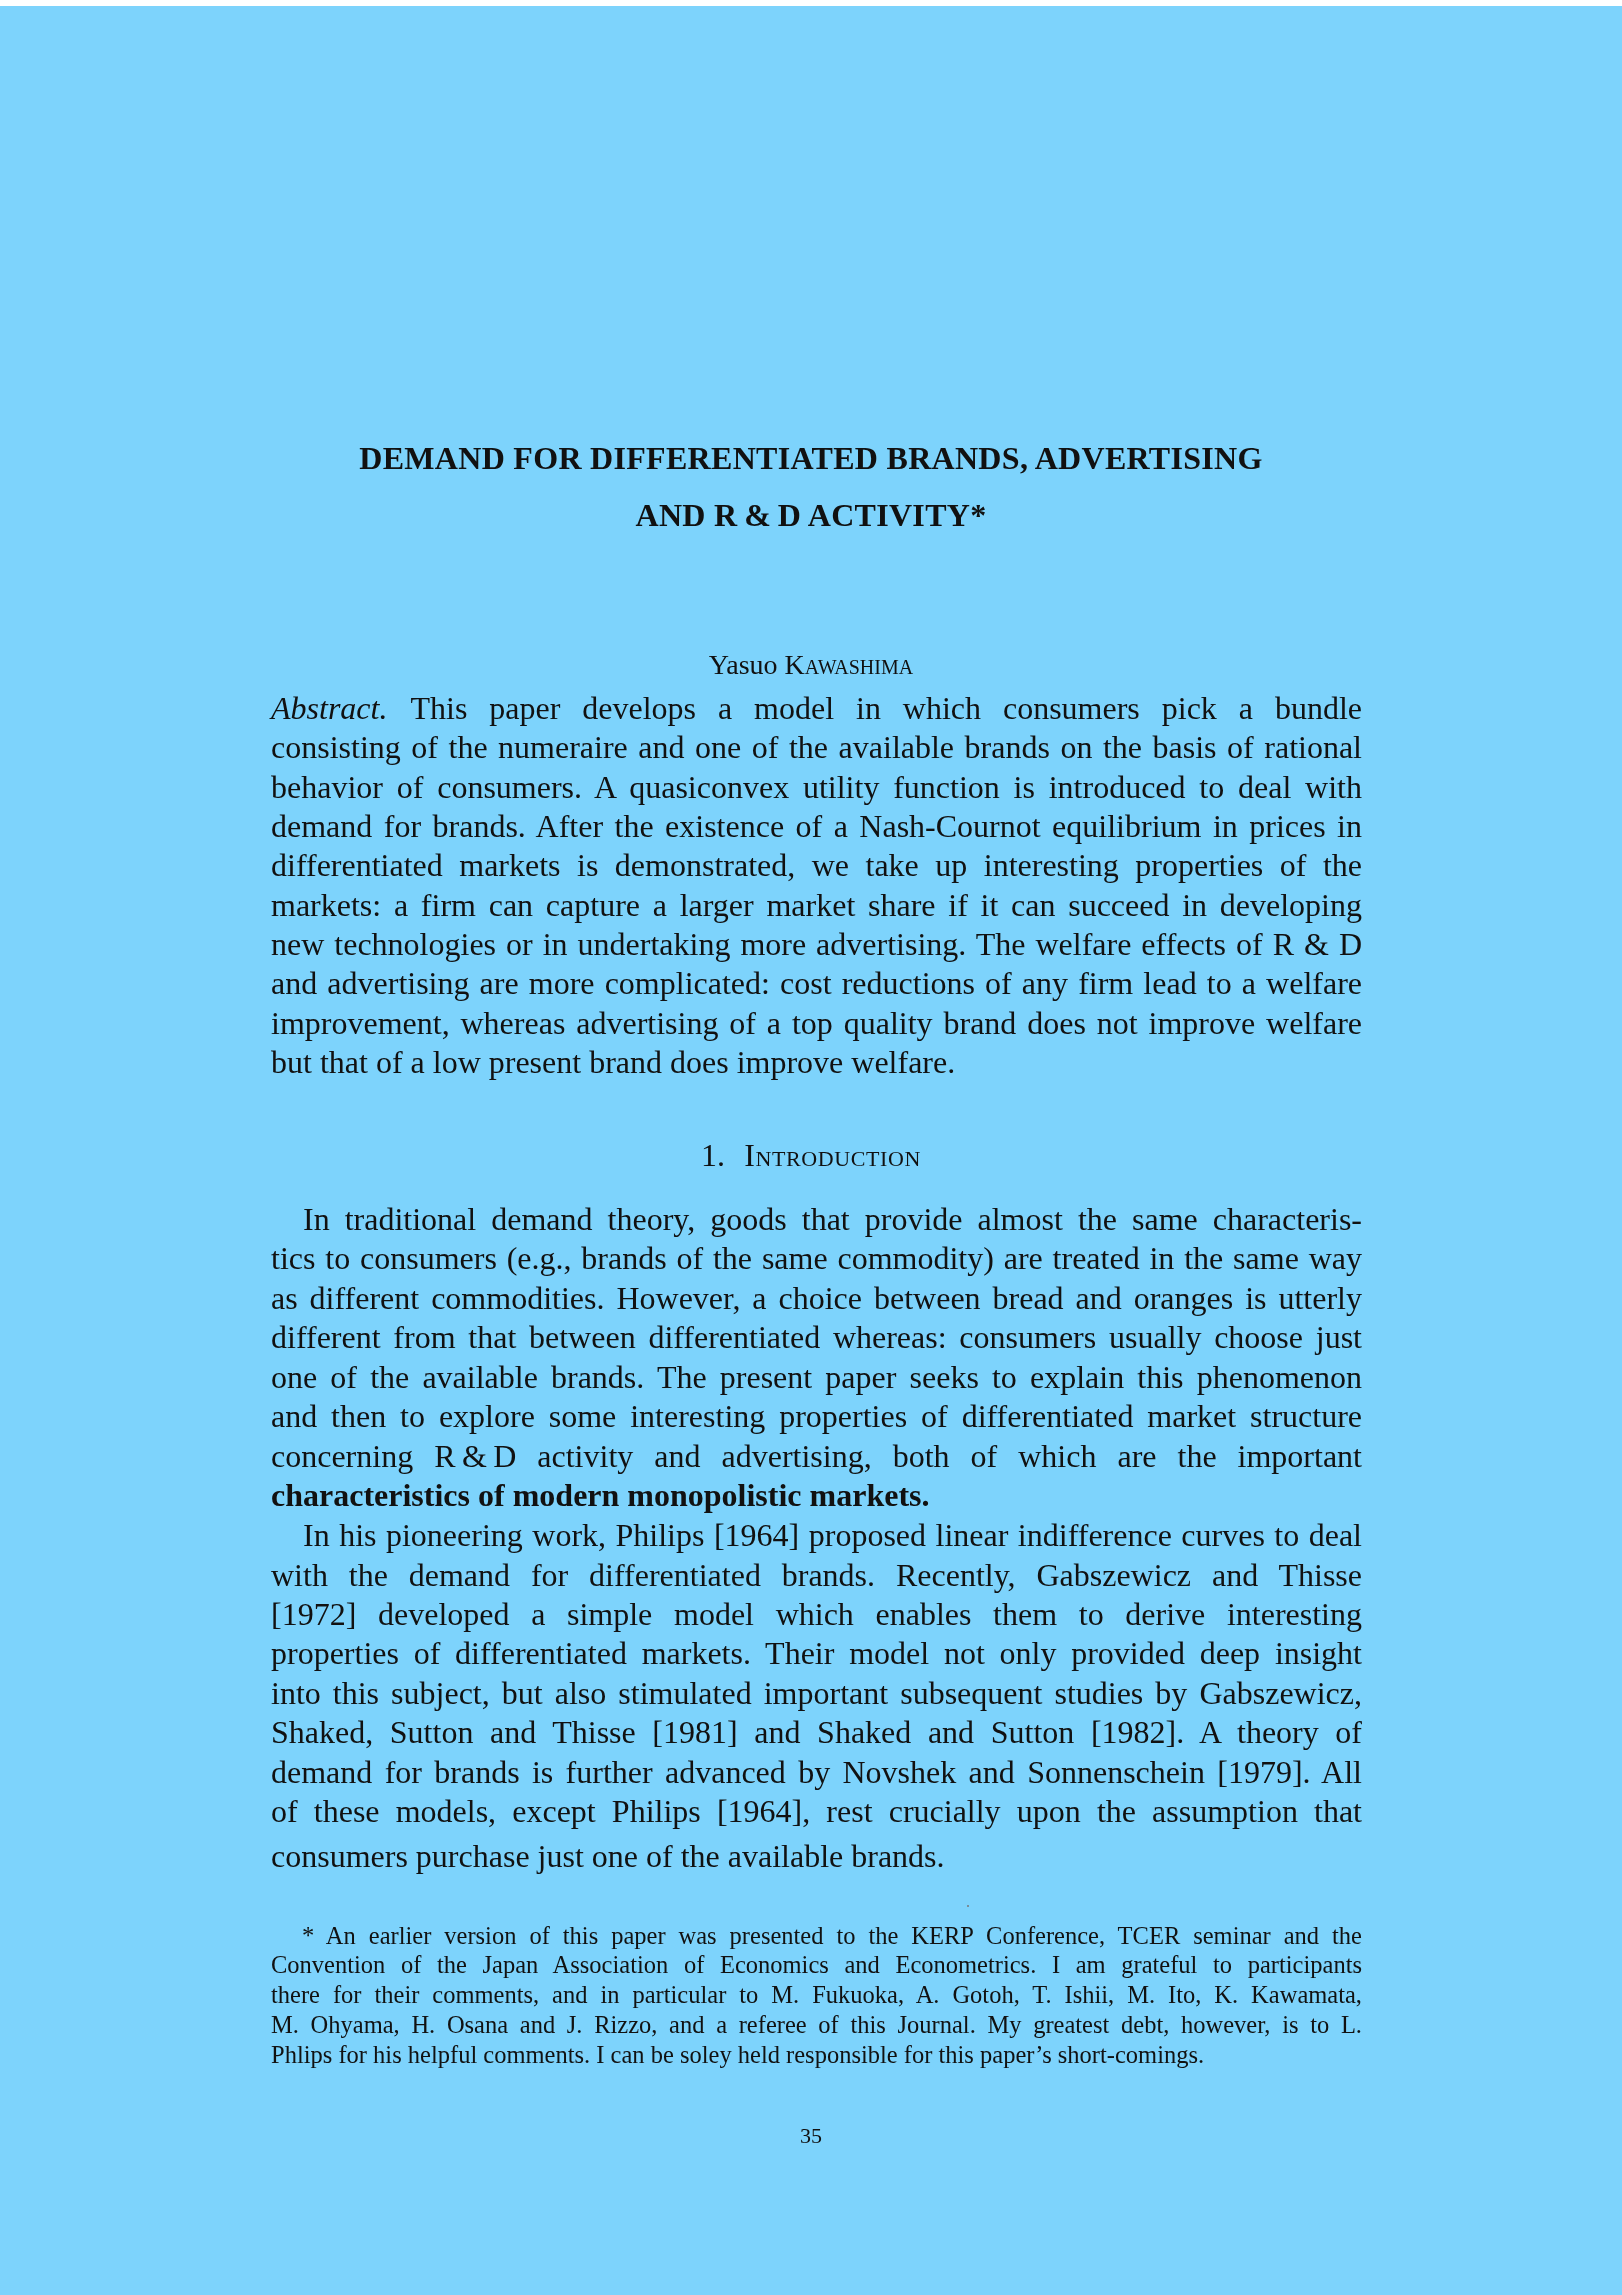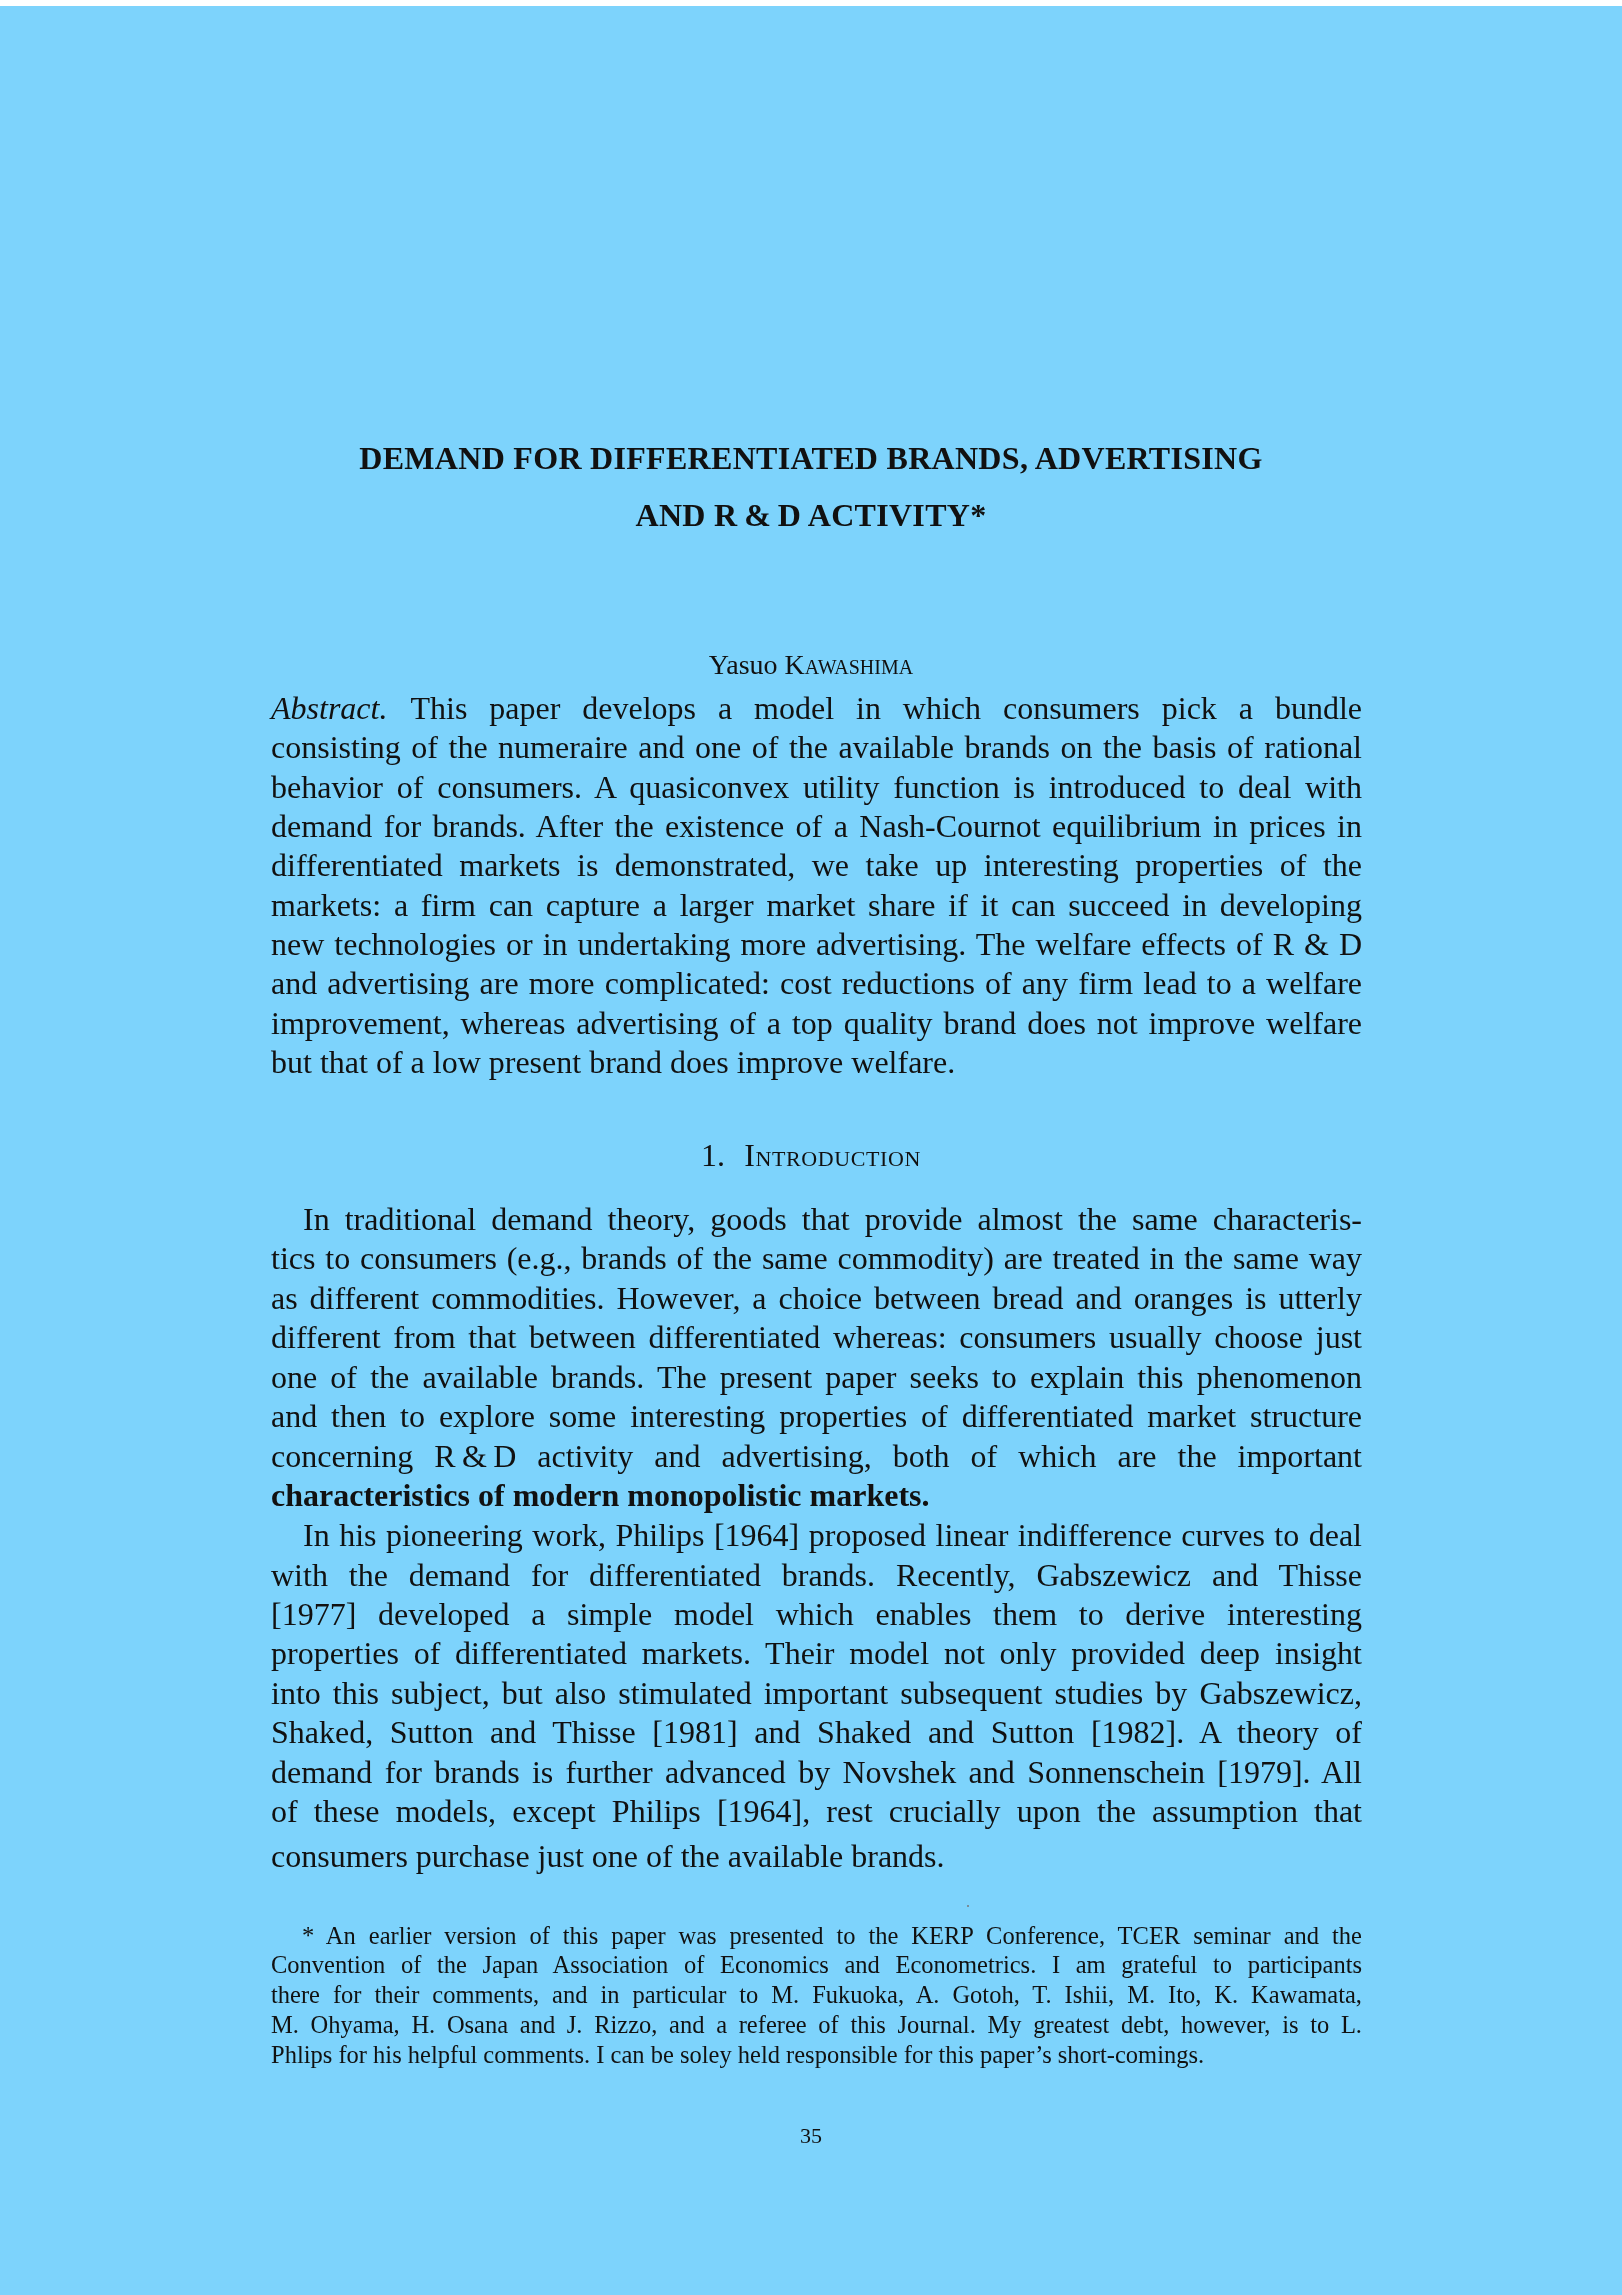--- a/index.html
+++ b/index.html
@@ -65,21 +65,21 @@
     <div class="line" style="top: 1315px; white-space: normal; overflow: visible;">different from that between differentiated whereas: consumers usually choose just</div>
     <div class="line" style="top: 1355px; white-space: normal; overflow: visible;">one of the available brands. The present paper seeks to explain this phenomenon</div>
     <div class="line" style="top: 1394px; white-space: normal; overflow: visible;">and then to explore some interesting properties of differentiated market structure</div>
     <div class="line" style="top: 1434px; white-space: normal; overflow: visible;">concerning R &amp; D activity and advertising, both of which are the important</div>
     <div class="line last" style="top:1473px;font-weight:bold;">characteristics of modern monopolistic markets.</div>
   </div>
 
   <div class="col" style="top:0;">
     <div class="line indent" style="top: 1513px; white-space: normal; overflow: visible;">In his pioneering work, Philips [1964] proposed linear indifference curves to deal</div>
     <div class="line" style="top: 1553px; white-space: normal; overflow: visible;">with the demand for differentiated brands. Recently, Gabszewicz and Thisse</div>
-    <div class="line" style="top: 1592px; white-space: normal; overflow: visible;">[1977] developed a simple model which enables them to derive interesting</div>
+    <div class="line" style="top: 1592px; white-space: normal; overflow: visible;">[1972] developed a simple model which enables them to derive interesting</div>
     <div class="line" style="top: 1631px; white-space: normal; overflow: visible;">properties of differentiated markets. Their model not only provided deep insight</div>
     <div class="line" style="top: 1671px; white-space: normal; overflow: visible;">into this subject, but also stimulated important subsequent studies by Gabszewicz,</div>
     <div class="line" style="top: 1710px; white-space: normal; overflow: visible;">Shaked, Sutton and Thisse [1981] and Shaked and Sutton [1982]. A theory of</div>
     <div class="line" style="top: 1750px; white-space: normal; overflow: visible;">demand for brands is further advanced by Novshek and Sonnenschein [1979]. All</div>
     <div class="line" style="top: 1789px; white-space: normal; overflow: visible;">of these models, except Philips [1964], rest crucially upon the assumption that</div>
     <div class="line last" style="top:1834px;">consumers purchase just one of the available brands.</div>
   </div>
 
   <div class="specks"></div>
 

